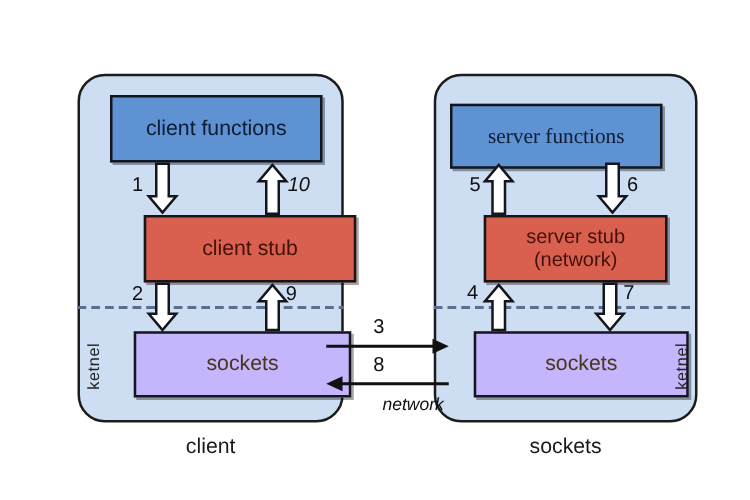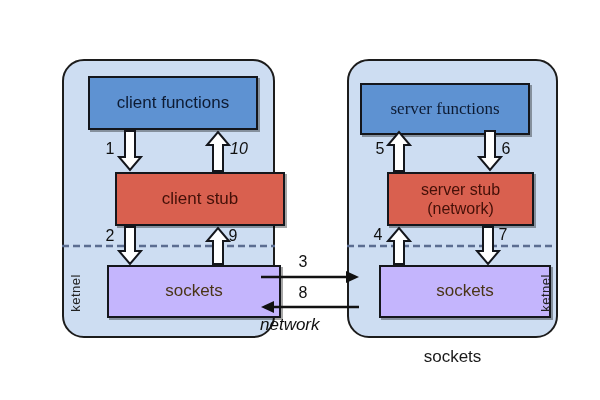--- a/index.html
+++ b/index.html
@@ -57,23 +57,23 @@
     transform: translate(-50%, -50%) rotate(-90deg);
     transform-origin: center;
     font-size: 13px;
     color: #222222;
     letter-spacing: 0.5px;
     white-space: nowrap;
   }
   .network {
     position: absolute;
     font-style: italic;
-    font-size: 17px;
+    font-size: 14px;
     color: #101010;
-    text-align: left;
+    text-align: right;
   }
 </style>
 </head>
 <body>
 
 <div class="canvas">
 
   <div class="host" style="left:62px; top:59px; width:213px; height:279px;"></div>
   <div class="host" style="left:347px; top:59px; width:211px; height:279px;"></div>
 
@@ -128,15 +128,16 @@
   <span class="step" style="left:378px; top:235px;">4</span>
   <span class="step" style="left:503px; top:235px;">7</span>
   <span class="step" style="left:303px; top:262px;">3</span>
   <span class="step" style="left:303px; top:293px;">8</span>
 
   <span class="kernel" style="left:75px;  top:293px;">ketnel</span>
   <span class="kernel" style="left:545px; top:293px;">ketnel</span>
 
   <div class="network" style="left:260px; top:315px; width:95px;">network</div>
 
+  <div class="caption" style="left:62px; top:347px; width:213px;">client</div>
   <div class="caption" style="left:347px; top:347px; width:211px;">sockets</div>
 
 </div>
 
 </body></html>

